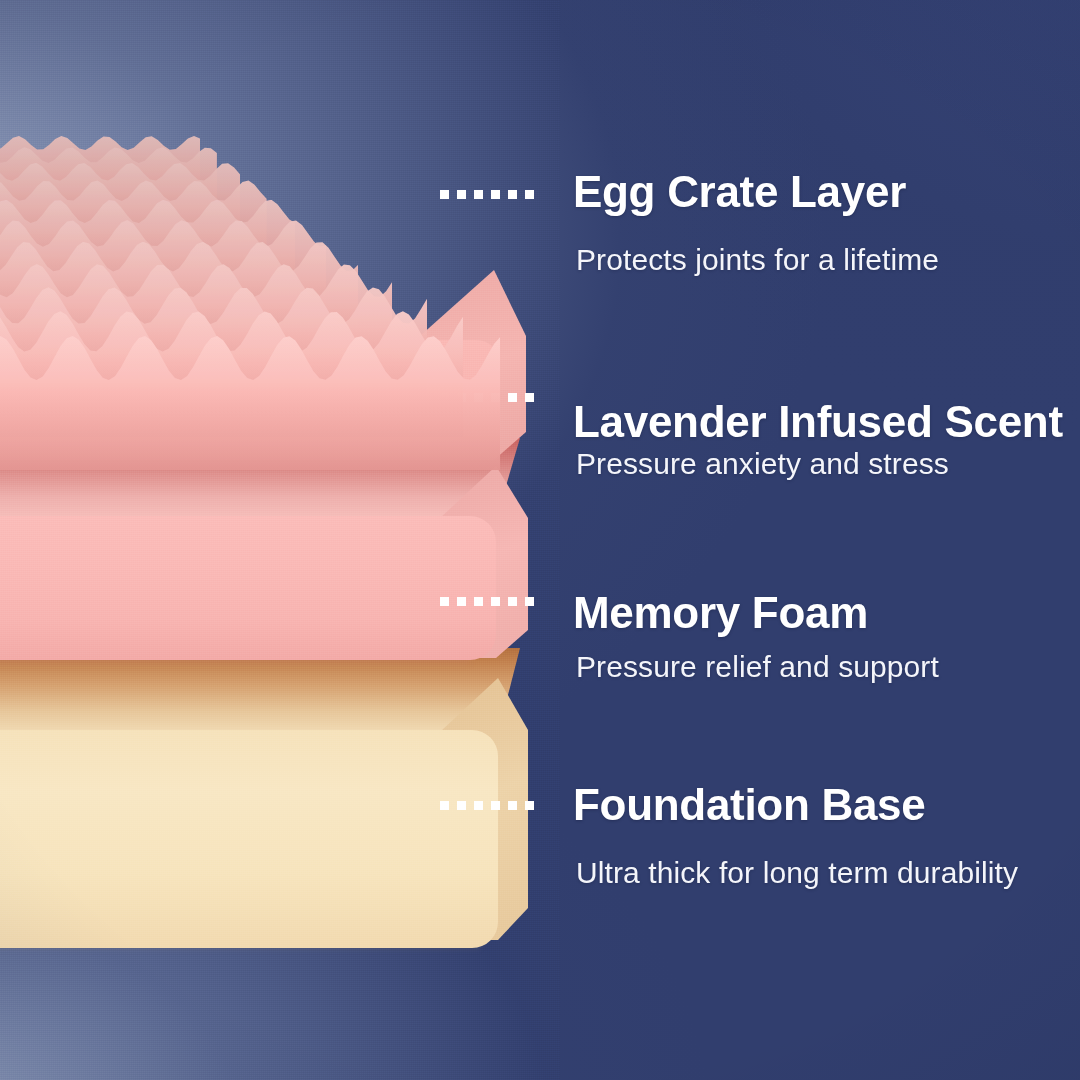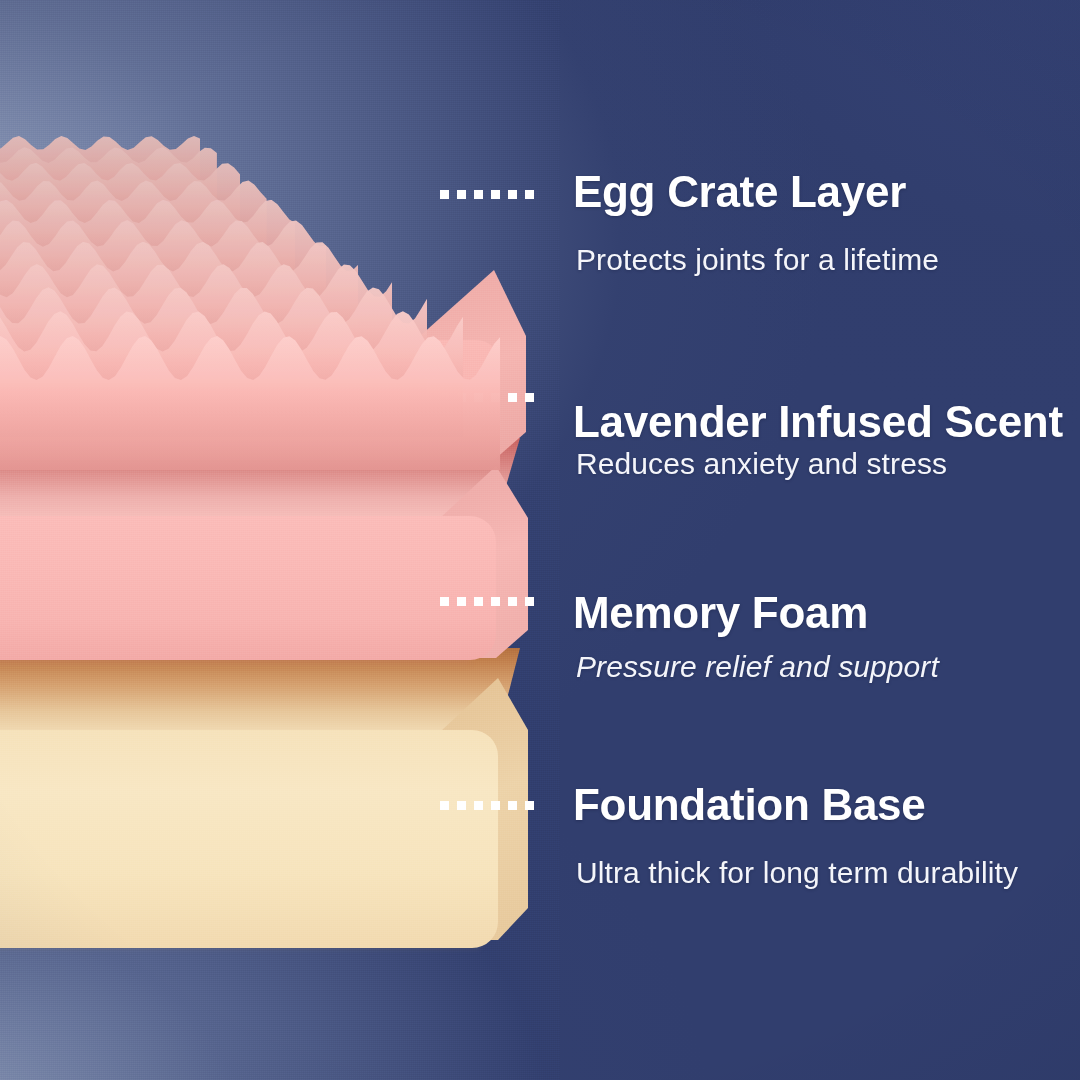--- a/index.html
+++ b/index.html
@@ -207,26 +207,26 @@
 
   <div class="labels" id="labels">
       <div class="label-group" style="top: 0px;">
         <div class="leader" style="left: 440px; top: 190px; width: 100px;"></div>
         <div class="lbl-title" style="left: 573px; top: 167px;">Egg Crate Layer</div>
         <div class="lbl-sub" style="left: 576px; top: 243px;">Protects joints for a lifetime</div>
       </div>
       <div class="label-group" style="top: 0px;">
         <div class="leader" style="left: 440px; top: 393px; width: 100px;"></div>
         <div class="lbl-title" style="left: 573px; top: 371px; margin-top: 26px;">Lavender Infused Scent</div>
-        <div class="lbl-sub" style="left: 576px; top: 447px;">Reduces anxiety and stress</div>
+        <div class="lbl-sub" style="left: 576px; top: 447px;">Pressure anxiety and stress</div>
       </div>
       <div class="label-group" style="top: 0px;">
         <div class="leader" style="left: 440px; top: 597px; width: 100px;"></div>
         <div class="lbl-title" style="left: 573px; top: 575px; margin-top: 13px;">Memory Foam</div>
-        <div class="lbl-sub" style="left: 576px; top: 650px; font-style: italic;">Pressure relief and support</div>
+        <div class="lbl-sub" style="left: 576px; top: 650px;">Pressure relief and support</div>
       </div>
       <div class="label-group" style="top: 0px;">
         <div class="leader" style="left: 440px; top: 801px; width: 100px;"></div>
         <div class="lbl-title" style="left: 573px; top: 780px;">Foundation Base</div>
         <div class="lbl-sub" style="left: 576px; top: 856px;">Ultra thick for long term durability</div>
       </div>
     </div>
 
 </div>
 

